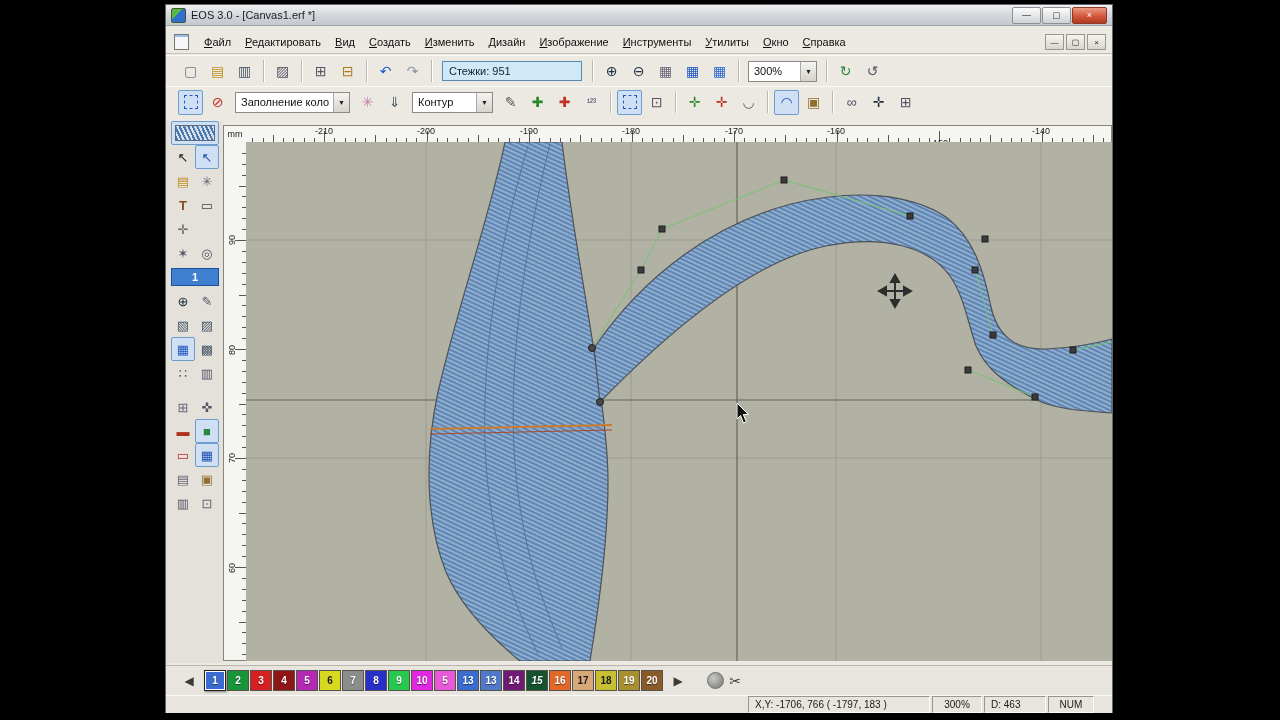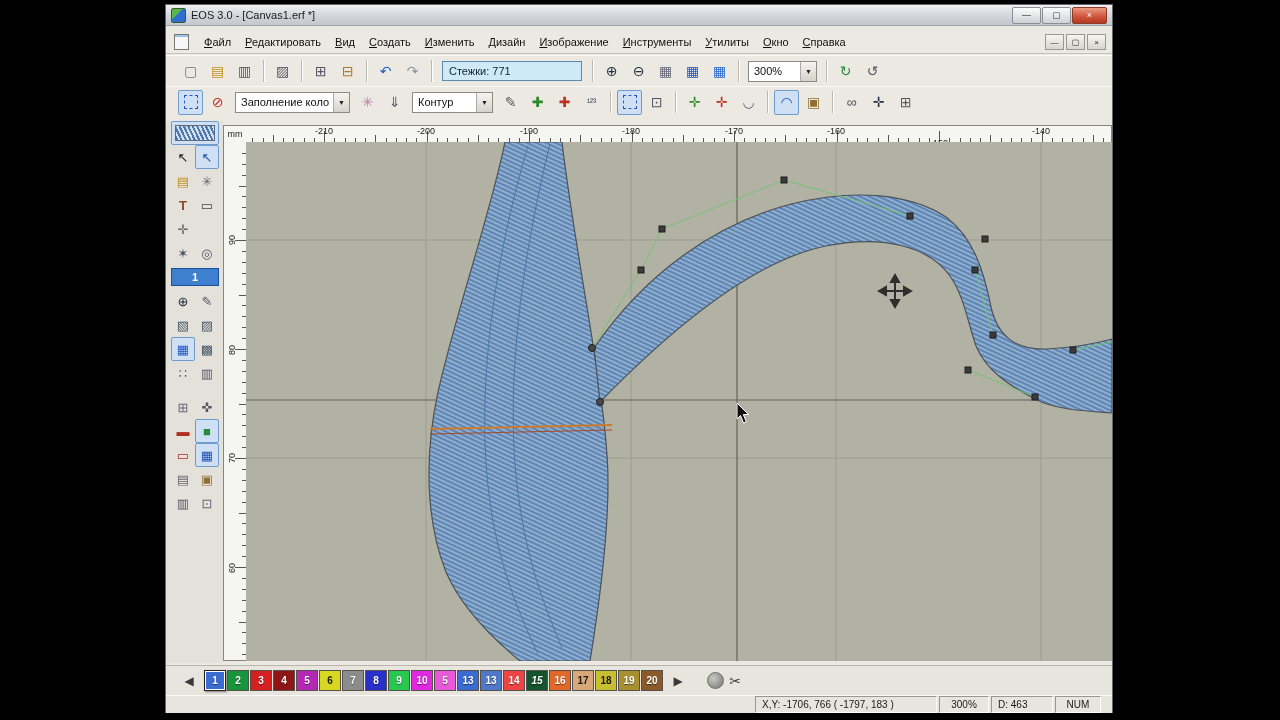--- a/index.html
+++ b/index.html
@@ -91,21 +91,21 @@
     background:radial-gradient(circle at 35% 35%,#c8c8c4,#8d8d89 70%);border:1px solid #6e6e6a;}
   
   .statusbar{position:absolute;left:0;right:0;top:690px;height:17px;background:#e8e5df;
     border-top:1px solid #fbfaf7;display:flex;align-items:center;font-size:10px;color:#1a1a1a;}
   .flex-sp{flex:1;}
   .scell{height:15px;line-height:15px;padding:0 6px;border:1px solid;border-color:#9a968e #fdfcf9 #fdfcf9 #9a968e;
     margin-right:2px;white-space:nowrap;}
   .scell.coords{min-width:168px;}
   .scell.z{min-width:36px;text-align:center;}
   .scell.d{min-width:48px;}
-  .scell.n{min-width:32px;text-align:center;margin-right:11px;}
+  .scell.n{min-width:32px;text-align:center;margin-right:18px;}
 </style>
 </head>
 <body>
 
 <div class="screen">
  <div class="window">
 
   <div class="titlebar">
     <div class="app-icon"></div>
     <div class="title">EOS 3.0 - [Canvas1.erf *]</div>
@@ -162,21 +162,21 @@
           </div>
           <div class="sep"></div>
           <div class="tbtn">
             <span class="glyph" style="color: rgb(26, 90, 200);">↶</span>
           </div>
           <div class="tbtn">
             <span class="glyph" style="color: rgb(136, 145, 160);">↷</span>
           </div>
           <div class="sep"></div>
         </div>
-    <div class="field">Стежки: 771</div>
+    <div class="field">Стежки: 951</div>
     <div class="sep"></div>
     <div class="tgroup" id="tb1g2">
           <div class="tbtn">
             <span class="glyph" style="color: rgb(34, 51, 68);">⊕</span>
           </div>
           <div class="tbtn">
             <span class="glyph" style="color: rgb(34, 51, 68);">⊖</span>
           </div>
           <div class="tbtn">
             <span class="glyph" style="color: rgb(102, 102, 119);">▦</span>
@@ -606,21 +606,21 @@
           <div class="swatch" style="background: rgb(142, 22, 22); color: rgb(255, 255, 255); text-shadow: rgba(0, 0, 0, 0.5) 0px 1px 1px;">4</div>
           <div class="swatch" style="background: rgb(180, 40, 180); color: rgb(255, 255, 255); text-shadow: rgba(0, 0, 0, 0.5) 0px 1px 1px;">5</div>
           <div class="swatch" style="background: rgb(216, 216, 32); color: rgb(26, 26, 26);">6</div>
           <div class="swatch" style="background: rgb(140, 140, 140); color: rgb(255, 255, 255); text-shadow: rgba(0, 0, 0, 0.5) 0px 1px 1px;">7</div>
           <div class="swatch" style="background: rgb(40, 48, 200); color: rgb(255, 255, 255); text-shadow: rgba(0, 0, 0, 0.5) 0px 1px 1px;">8</div>
           <div class="swatch" style="background: rgb(40, 200, 80); color: rgb(255, 255, 255); text-shadow: rgba(0, 0, 0, 0.5) 0px 1px 1px;">9</div>
           <div class="swatch" style="background: rgb(224, 40, 224); color: rgb(255, 255, 255); text-shadow: rgba(0, 0, 0, 0.5) 0px 1px 1px;">10</div>
           <div class="swatch" style="background: rgb(232, 88, 216); color: rgb(255, 255, 255); text-shadow: rgba(0, 0, 0, 0.5) 0px 1px 1px;">5</div>
           <div class="swatch" style="background: rgb(58, 107, 208); color: rgb(255, 255, 255); text-shadow: rgba(0, 0, 0, 0.5) 0px 1px 1px;">13</div>
           <div class="swatch" style="background: rgb(80, 120, 200); color: rgb(255, 255, 255); text-shadow: rgba(0, 0, 0, 0.5) 0px 1px 1px;">13</div>
-          <div class="swatch" style="background: #ef4444; color: rgb(255, 255, 255); text-shadow: rgba(0, 0, 0, 0.5) 0px 1px 1px;">14</div>
+          <div class="swatch" style="background: #701a75; color: rgb(255, 255, 255); text-shadow: rgba(0, 0, 0, 0.5) 0px 1px 1px;">14</div>
           <div class="swatch" style="background: #14532d; color: rgb(255, 255, 255); text-shadow: rgba(0, 0, 0, 0.5) 0px 1px 1px; font-style: italic;">15</div>
           <div class="swatch" style="background: rgb(224, 104, 40); color: rgb(255, 255, 255); text-shadow: rgba(0, 0, 0, 0.5) 0px 1px 1px;">16</div>
           <div class="swatch" style="background: rgb(216, 168, 120); color: rgb(26, 26, 26);">17</div>
           <div class="swatch" style="background: rgb(200, 192, 48); color: rgb(26, 26, 26);">18</div>
           <div class="swatch" style="background: rgb(168, 144, 48); color: rgb(255, 255, 255); text-shadow: rgba(0, 0, 0, 0.5) 0px 1px 1px;">19</div>
           <div class="swatch" style="background: rgb(138, 90, 40); color: rgb(255, 255, 255); text-shadow: rgba(0, 0, 0, 0.5) 0px 1px 1px;">20</div>
         </div>
     <div class="palbtn">▶</div>
     <div class="machine-icon"></div>
     <div class="palbtn scis">✂</div>

